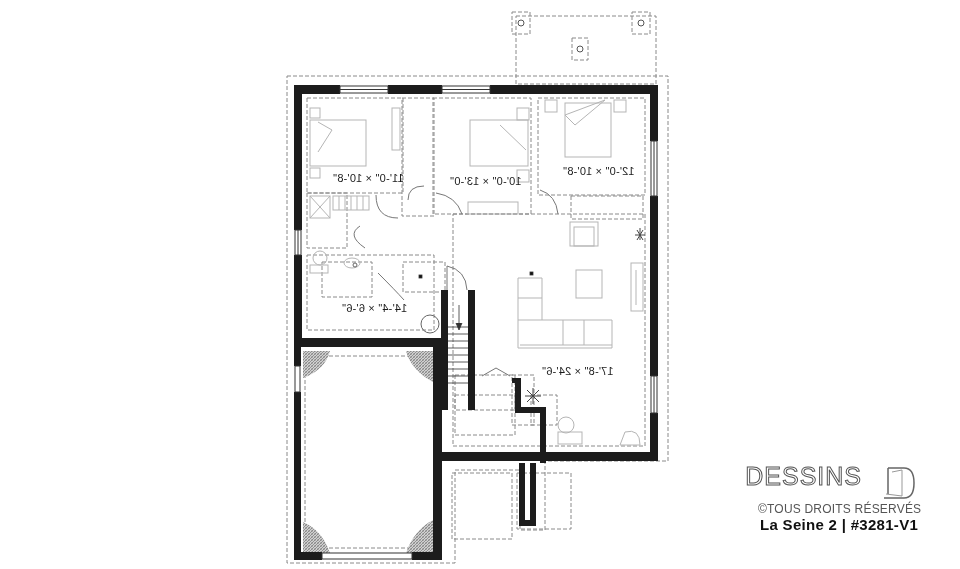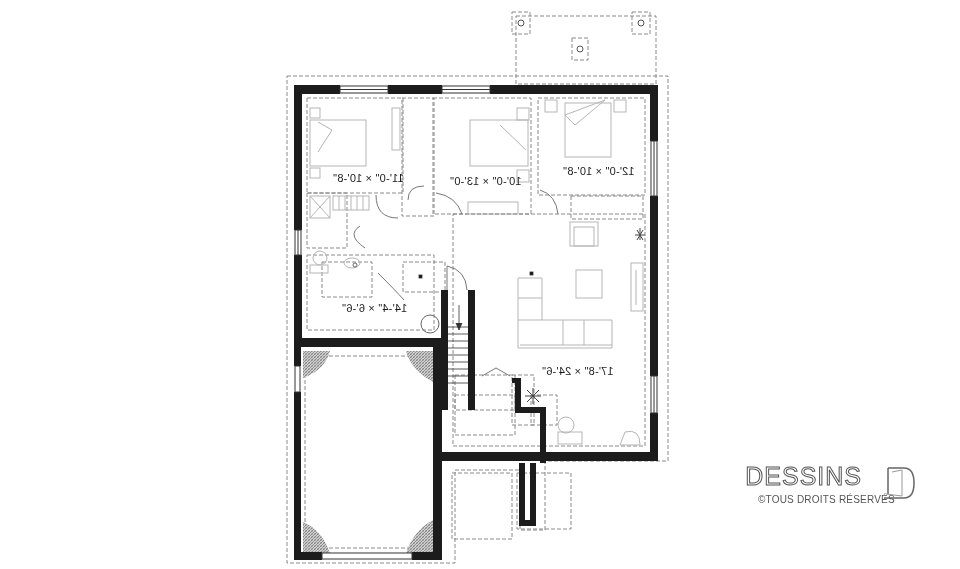--- a/index.html
+++ b/index.html
@@ -2,21 +2,21 @@
 <html><head>
 <meta charset="utf-8">
 <style>
   html,body{margin:0;padding:0;background:#ffffff;}
   body{width:960px;height:569px;position:relative;overflow:hidden;font-family:"Liberation Sans",sans-serif;}
   #plan{position:absolute;left:0;top:0;width:960px;height:569px;}
   .room-label{position:absolute;font-size:11px;color:#1a1a1a;transform:scaleX(-1);white-space:nowrap;font-family:"Liberation Sans",sans-serif;letter-spacing:0.2px;}
   .logo{position:absolute;left:752px;top:462px;width:200px;height:100px;}
   .logo .l1{position:absolute;right:90px;top:0;font-size:25px;letter-spacing:1px;color:#fff;-webkit-text-stroke:1px #555;font-family:"Liberation Sans",sans-serif;}
   .logo .l2{position:absolute;right:90px;top:18px;font-size:19px;letter-spacing:0.5px;color:#fff;-webkit-text-stroke:1px #555;font-family:"Liberation Sans",sans-serif;}
-  .logo .l3{position:absolute;left:6px;top:32px;font-size:10px;color:#555;letter-spacing:0.2px;font-family:"Liberation Sans",sans-serif;text-align:right;}
+  .logo .l3{position:absolute;left:6px;top:40px;font-size:12px;color:#555;letter-spacing:0.2px;font-family:"Liberation Sans",sans-serif;text-align:right;}
   .logo .l4{position:absolute;left:8px;top:54px;font-size:15px;color:#111;font-weight:bold;font-family:"Liberation Sans",sans-serif;letter-spacing:0.3px;}
   .logo svg{position:absolute;left:128px;top:2px;}
 </style>
 </head>
 <body>
 
 <div id="plan">
 <svg width="960" height="569" viewBox="0 0 960 569" xmlns="http://www.w3.org/2000/svg">
   <defs>
     <pattern id="hatch" width="3" height="3" patternUnits="userSpaceOnUse">
@@ -213,13 +213,14 @@
   <div class="room-label" style="left:542px;top:365px;">17'-8" × 24'-6"</div>
 </div>
 
 <div class="logo">
   <div class="l1">DESSINS</div>
   <svg width="40" height="38" viewBox="0 0 40 38">
     <path d="M8,4 L24,4 Q34,4 34,19 Q34,34 24,34 L4,34 M8,4 L8,30" fill="none" stroke="#666" stroke-width="1.5"></path>
     <path d="M12,8 L22,6 L22,32 L6,30" fill="none" stroke="#999" stroke-width="1"></path>
   </svg>
   <div class="l3">©TOUS DROITS RÉSERVÉS</div>
+  <div class="l4">La Seine 2 | #3281-V1</div>
 </div>
 
 </body></html>

